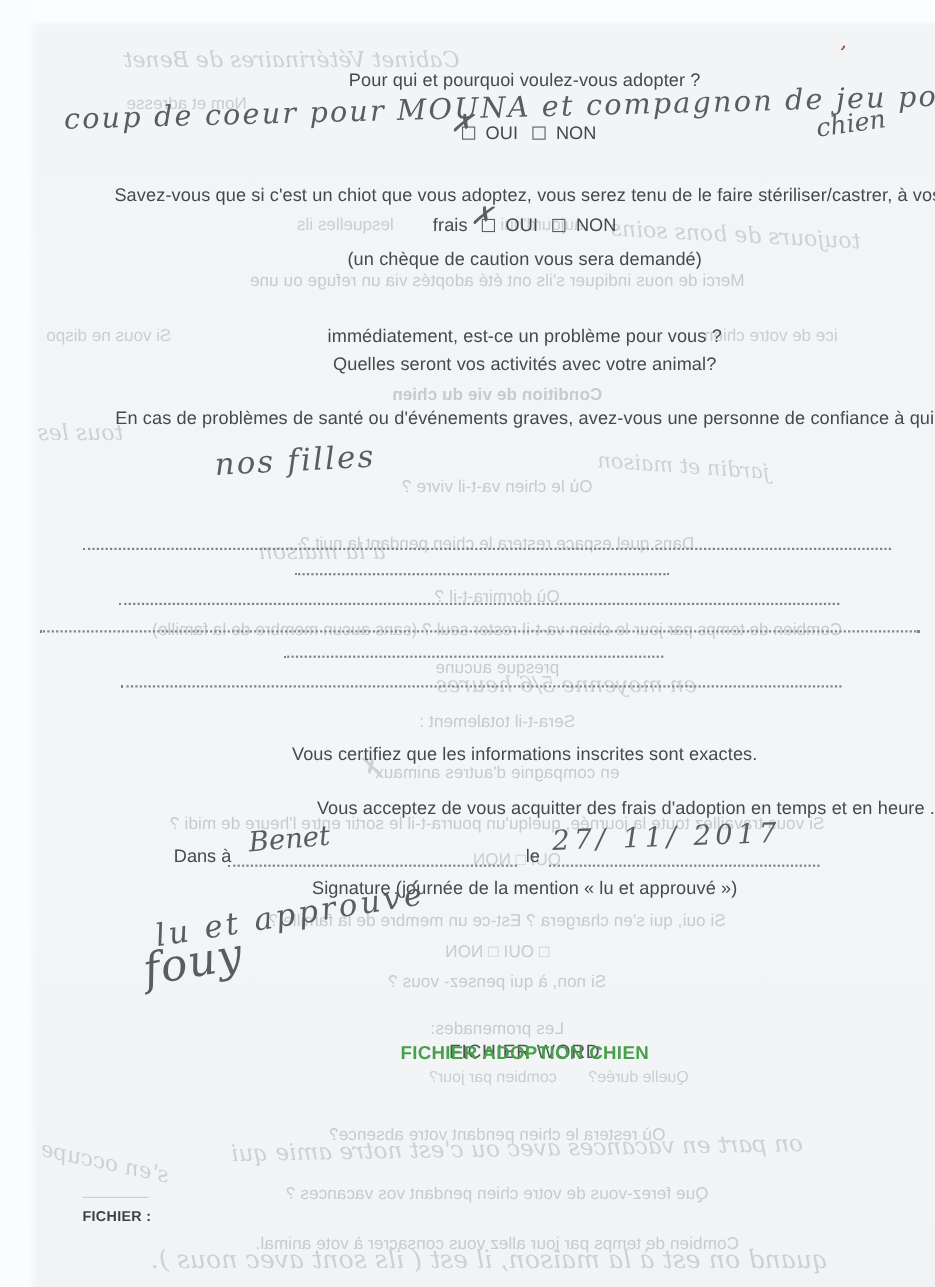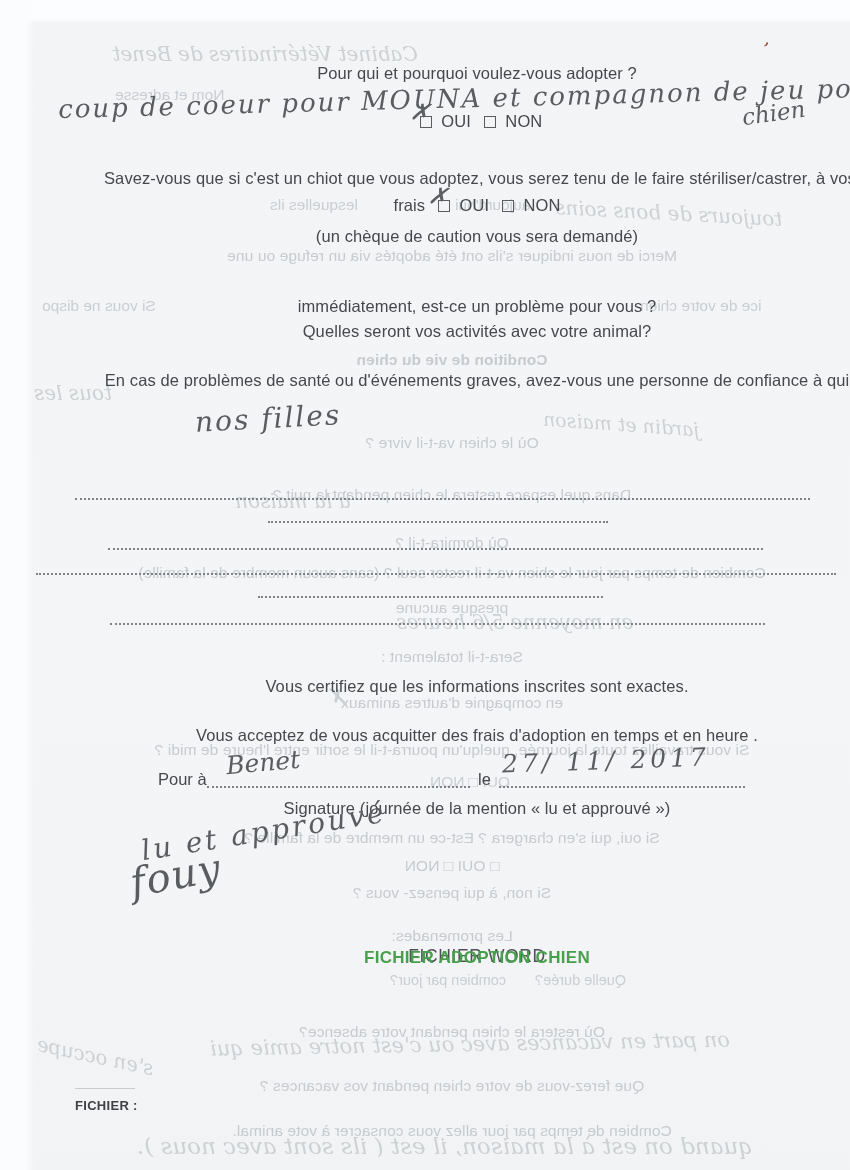--- a/index.html
+++ b/index.html
@@ -115,24 +115,24 @@
   <div class="pline" style="top:371px;">En cas de problèmes de santé ou d'événements graves, avez-vous une personne de confiance à qui</div>
 
   <div class="dots" style="left:75px;top:498px;width:735px;"></div>
   <div class="dots" style="left:268px;top:521px;width:340px;"></div>
   <div class="dots" style="left:108px;top:548px;width:655px;"></div>
   <div class="dots" style="left:36px;top:573px;width:800px;"></div>
   <div class="dots" style="left:258px;top:596px;width:345px;"></div>
   <div class="dots" style="left:110px;top:623px;width:655px;"></div>
 
   <div class="pline" style="top:677px;">Vous certifiez que les informations inscrites sont exactes.</div>
-  <div class="pline" style="top:726px;">Vous acceptez de vous acquitter des frais d'adoption en temps et en heure .</div>
+  <div class="pline" style="top:726px;text-align:right;">Vous acceptez de vous acquitter des frais d'adoption en temps et en heure .</div>
 
   <div>
-    <span class="pleft" style="left:158px;top:770px;">Pour à</span>
+    <span class="pleft" style="left:158px;top:770px;">Dans à</span>
     <div class="dots" style="left:207px;top:786px;width:263px;"></div>
     <span class="pleft" style="left:478px;top:770px;text-align:center;">le</span>
     <div class="dots" style="left:499px;top:786px;width:246px;"></div>
   </div>
 
   <div class="pline" style="top:799px;">Signature (journée de la mention « lu et approuvé »)</div>
   <div class="pline fichier" style="top:898px;margin-top:48px;">FICHIER WORD</div>
   <div class="pline demande" style="top:948px;">FICHIER ADOPTION CHIEN</div>
 
   <div class="rule" style="left:75px;top:1088px;width:60px;"></div>

